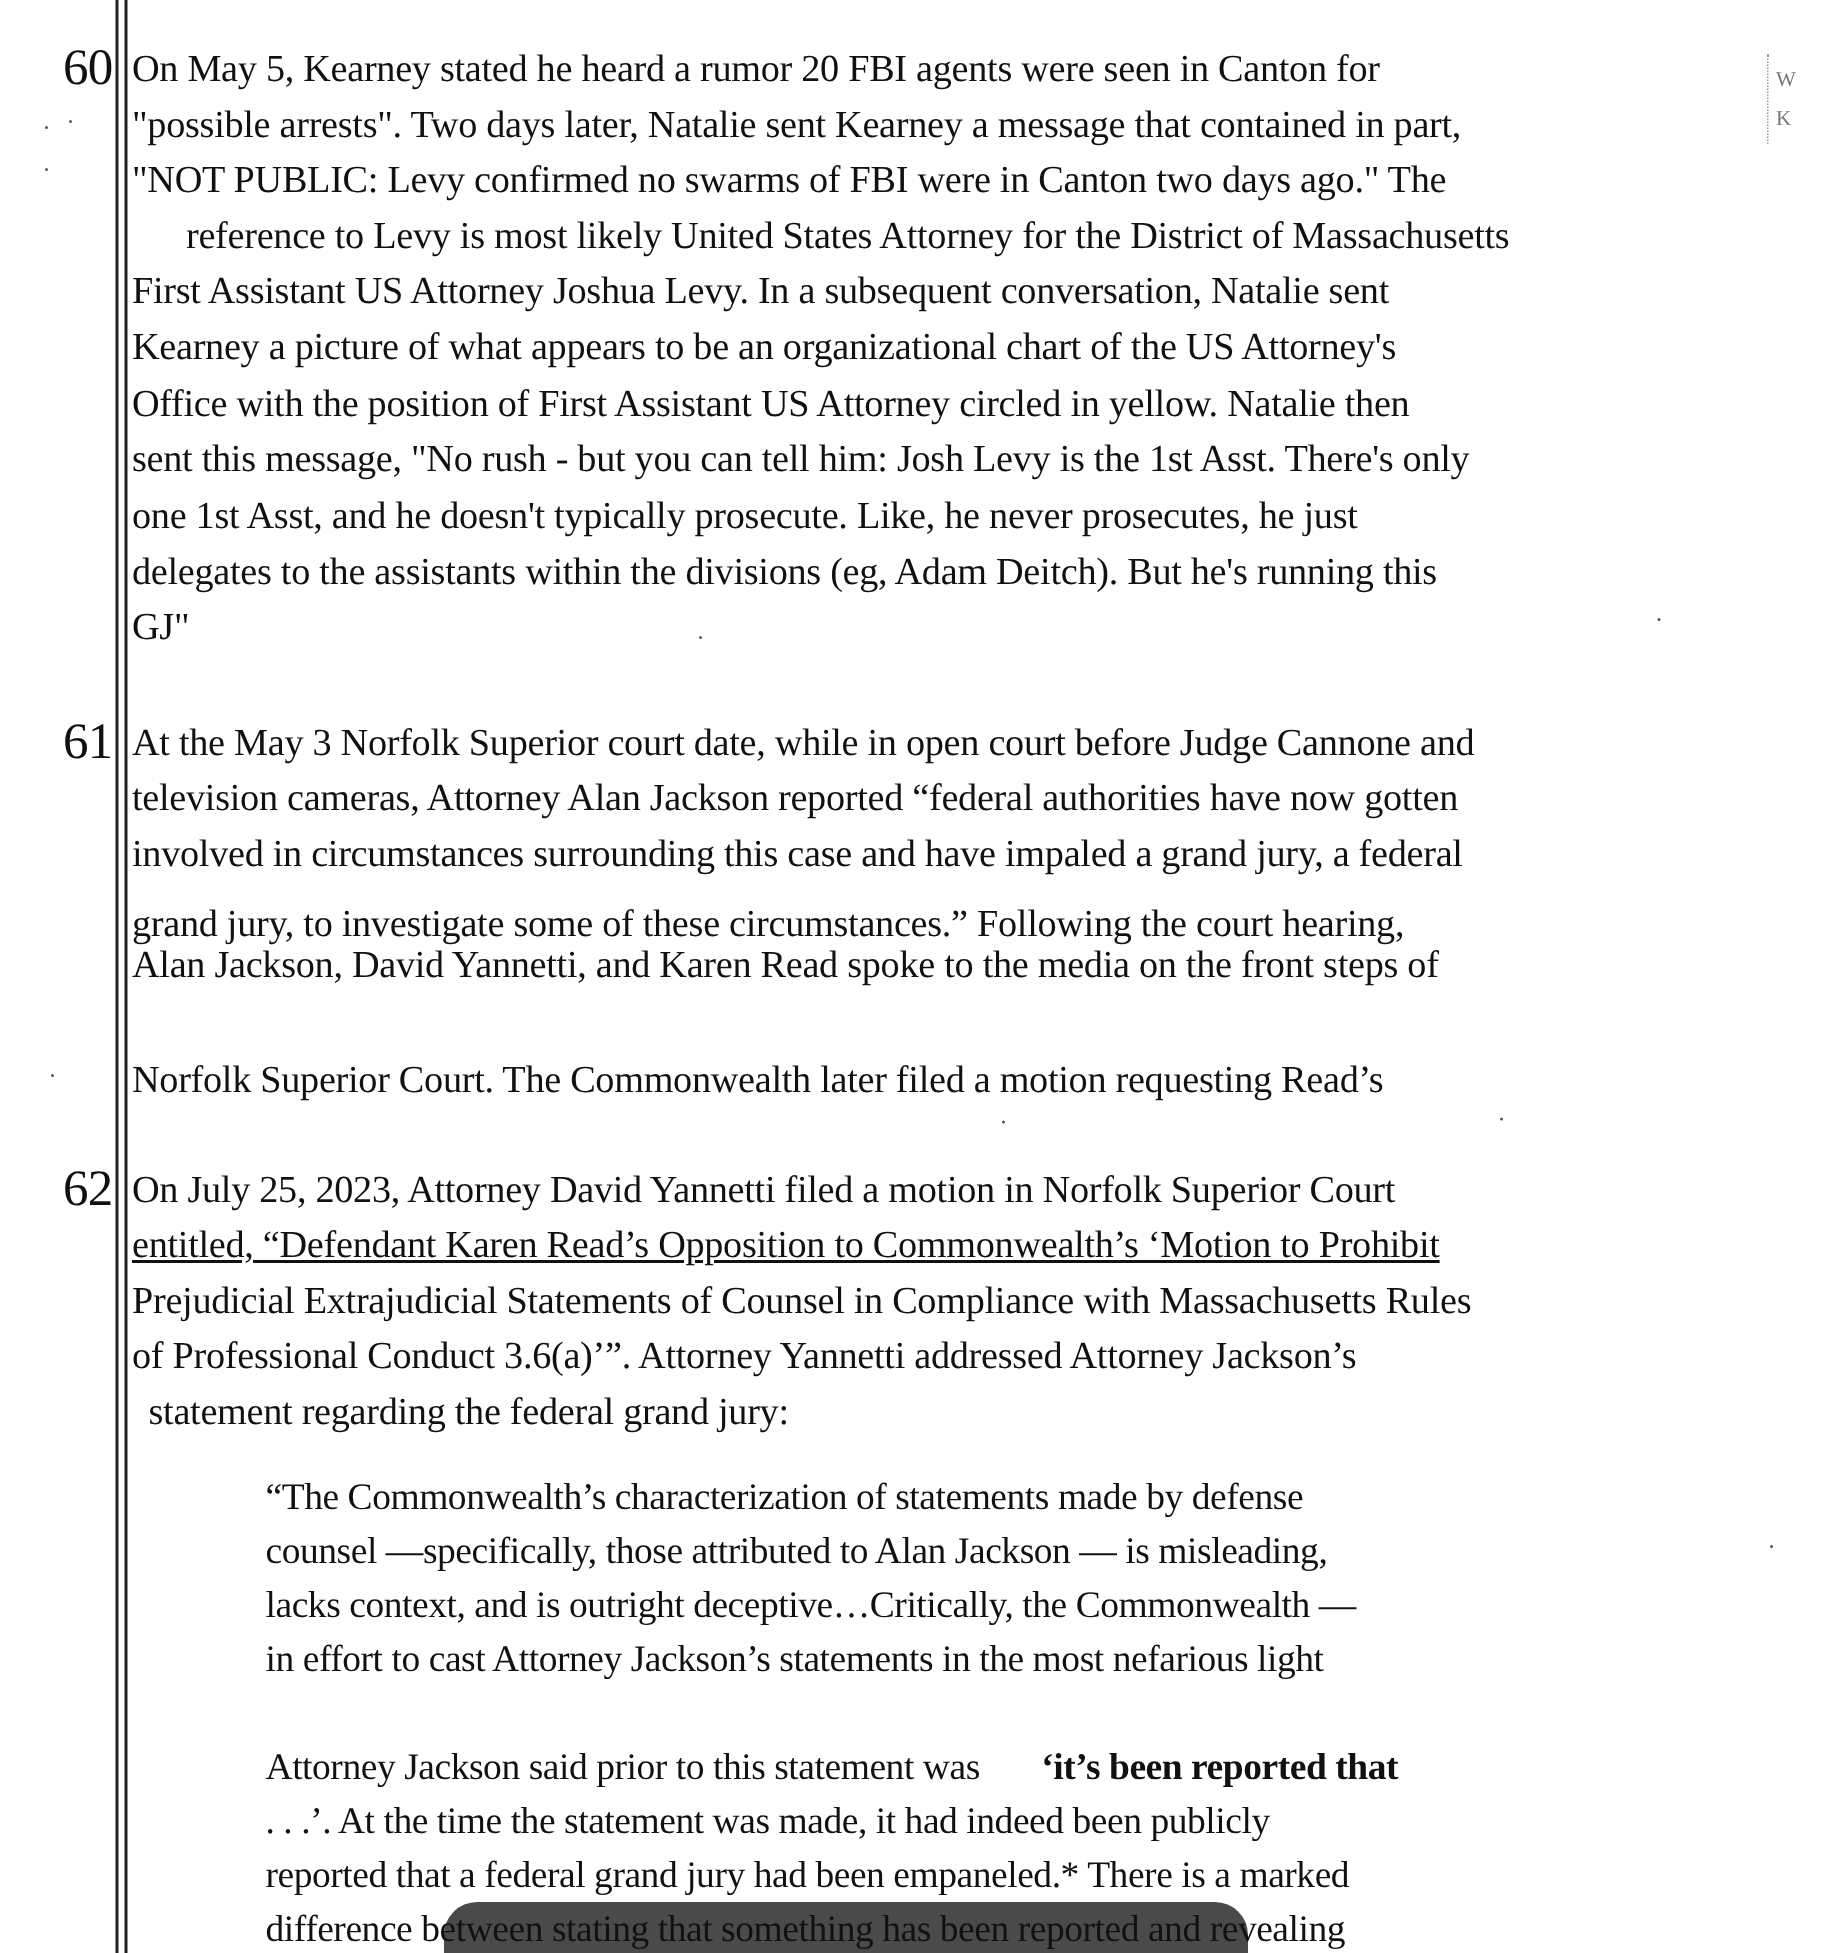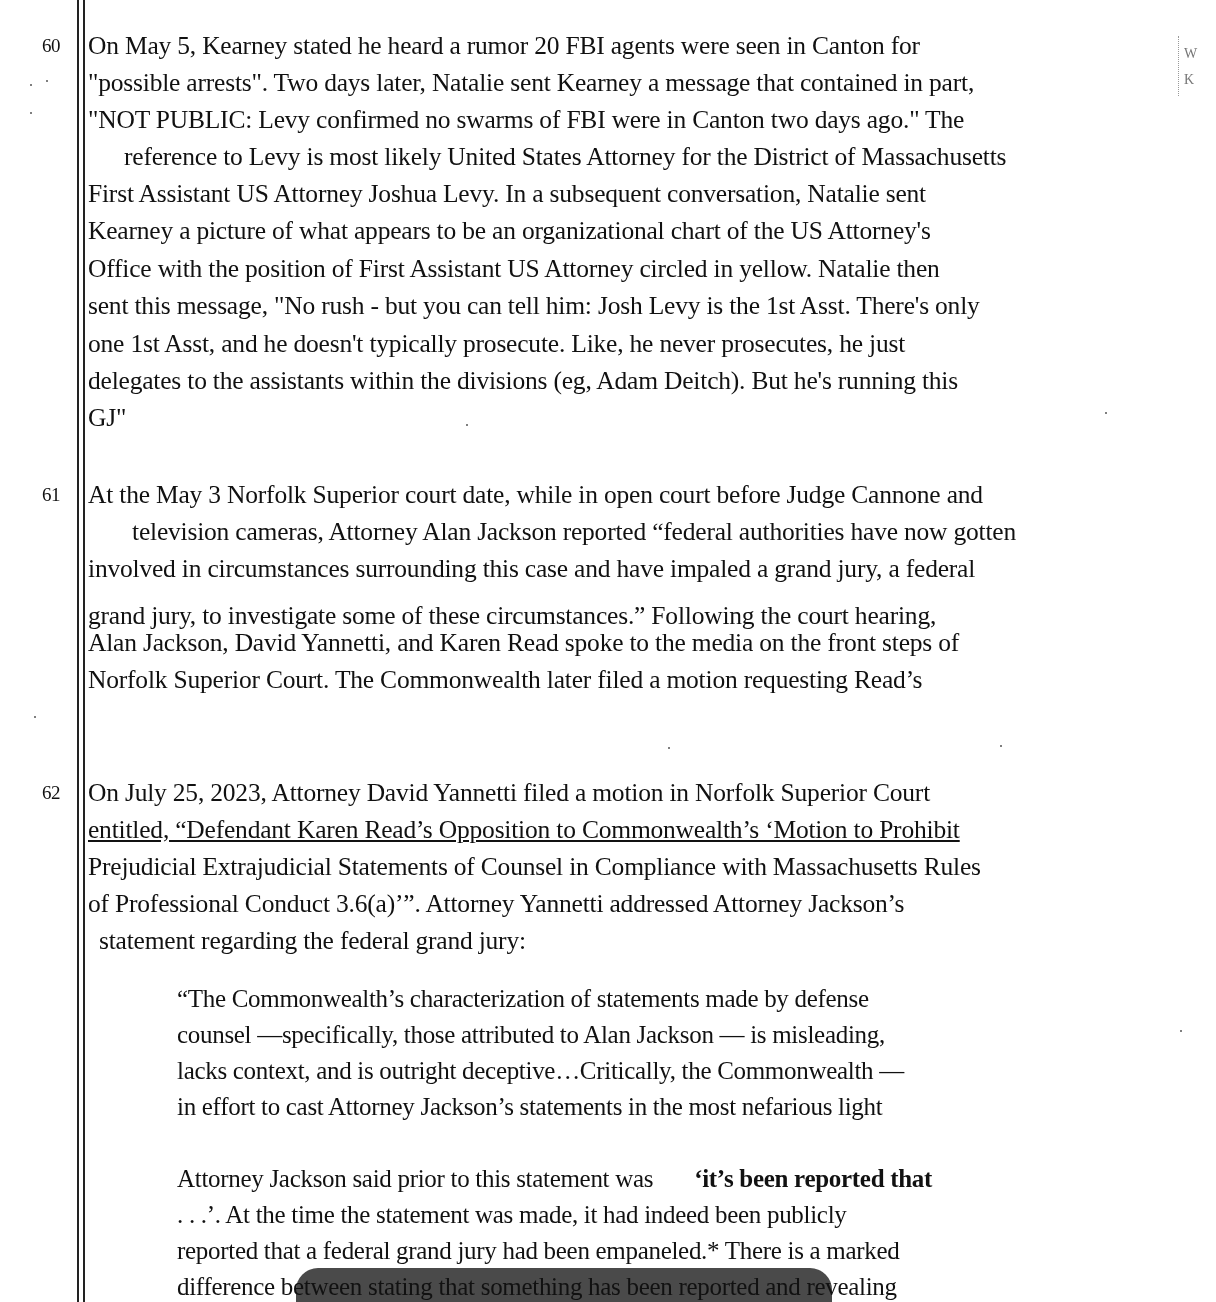--- a/index.html
+++ b/index.html
@@ -1,20 +1,20 @@
 <!DOCTYPE html>
 <html><head>
 <meta charset="utf-8">
 <style>
   html, body { margin:0; padding:0; background:#ffffff; }
   body { width:1216px; height:1302px; position:relative; overflow:hidden;
          font-family:"Liberation Serif", "DejaVu Serif", serif; color:#111; }
   .page { position:absolute; left:0; top:0; width:1216px; height:1302px; }
   .rule { position:absolute; top:0; bottom:0; width:2px; background:#222; }
-  .num { position:absolute; font-size:19px; line-height:37px; letter-spacing:-0.5px; }
+  .num { position:absolute; font-size:34px; line-height:37px; letter-spacing:-0.5px; }
   .line { position:absolute; left:88px; font-size:25.5px; line-height:37px; white-space:nowrap; letter-spacing:-0.2px; }
   .q { left:177px; font-size:25px; letter-spacing:-0.3px; }
   .b { font-weight:bold;margin-left:35px; }
   .redact { position:absolute; left:296px; top:1268px; width:536px; height:40px;
             background:#4a4a4a; border-radius:22px 22px 0 0; }
   .redact-text { position:relative; }
   .speck { position:absolute; width:2px; height:2px; background:#555; border-radius:1px; }
   .margin-note { position:absolute; left:1176px; top:36px; width:40px; height:70px; color:#777;
                  font-size:14px; line-height:20px; }
 </style>
@@ -49,25 +49,25 @@
   <div class="line" style="top:175px;">First Assistant US Attorney Joshua Levy. In a subsequent conversation, Natalie sent</div>
   <div class="line" style="top:212px;">Kearney a picture of what appears to be an organizational chart of the US Attorney's</div>
   <div class="line" style="top:250px;">Office with the position of First Assistant US Attorney circled in yellow. Natalie then</div>
   <div class="line" style="top:287px;">sent this message, "No rush - but you can tell him: Josh Levy is the 1st Asst. There's only</div>
   <div class="line" style="top:325px;">one 1st Asst, and he doesn't typically prosecute. Like, he never prosecutes, he just</div>
   <div class="line" style="top:362px;">delegates to the assistants within the divisions (eg, Adam Deitch). But he's running this</div>
   <div class="line" style="top:399px;">GJ"</div>
 
   <div class="num" style="left:42px;top:476px;">61</div>
   <div class="line" style="top:476px;">At the May 3 Norfolk Superior court date, while in open court before Judge Cannone and</div>
-  <div class="line" style="top:513px;margin-left:44px;">television cameras, Attorney Alan Jackson reported “federal authorities have now gotten</div>
+  <div class="line" style="top:513px;">television cameras, Attorney Alan Jackson reported “federal authorities have now gotten</div>
   <div class="line" style="top:550px;">involved in circumstances surrounding this case and have impaled a grand jury, a federal</div>
   <div class="line" style="top:597px;">grand jury, to investigate some of these circumstances.”  Following the court hearing,</div>
   <div class="line" style="top:624px;">Alan Jackson, David Yannetti, and Karen Read spoke to the media on the front steps of</div>
-  <div class="line" style="top:661px;">Norfolk Superior Court.  The Commonwealth later filed a motion requesting Read’s</div>
+  <div class="line" style="top:701px;">Norfolk Superior Court.  The Commonwealth later filed a motion requesting Read’s</div>
 
   <div class="num" style="left:42px;top:774px;">62</div>
   <div class="line" style="top:774px;">On July 25, 2023, Attorney David Yannetti filed a motion in Norfolk Superior Court</div>
   <div class="line" style="top:811px;text-decoration:underline;">entitled, “Defendant Karen Read’s Opposition to Commonwealth’s ‘Motion to Prohibit</div>
   <div class="line" style="top:848px;">Prejudicial Extrajudicial Statements of Counsel in Compliance with Massachusetts Rules</div>
   <div class="line" style="top:885px;">of Professional Conduct 3.6(a)’”.  Attorney Yannetti addressed Attorney Jackson’s</div>
   <div class="line" style="top:922px;margin-left:11px;">statement regarding the federal grand jury:</div>
 
   <div class="line q" style="top:1016px;">counsel —specifically, those attributed to Alan Jackson — is misleading,</div>
   <div class="line q" style="top:980px;">“The Commonwealth’s characterization of statements made by defense</div>

